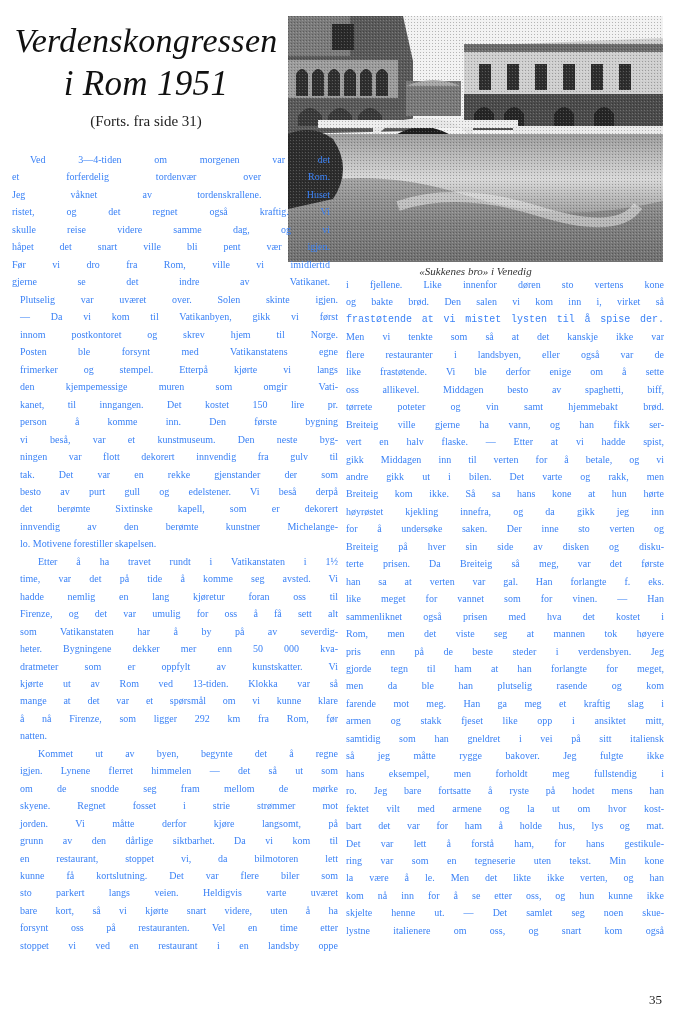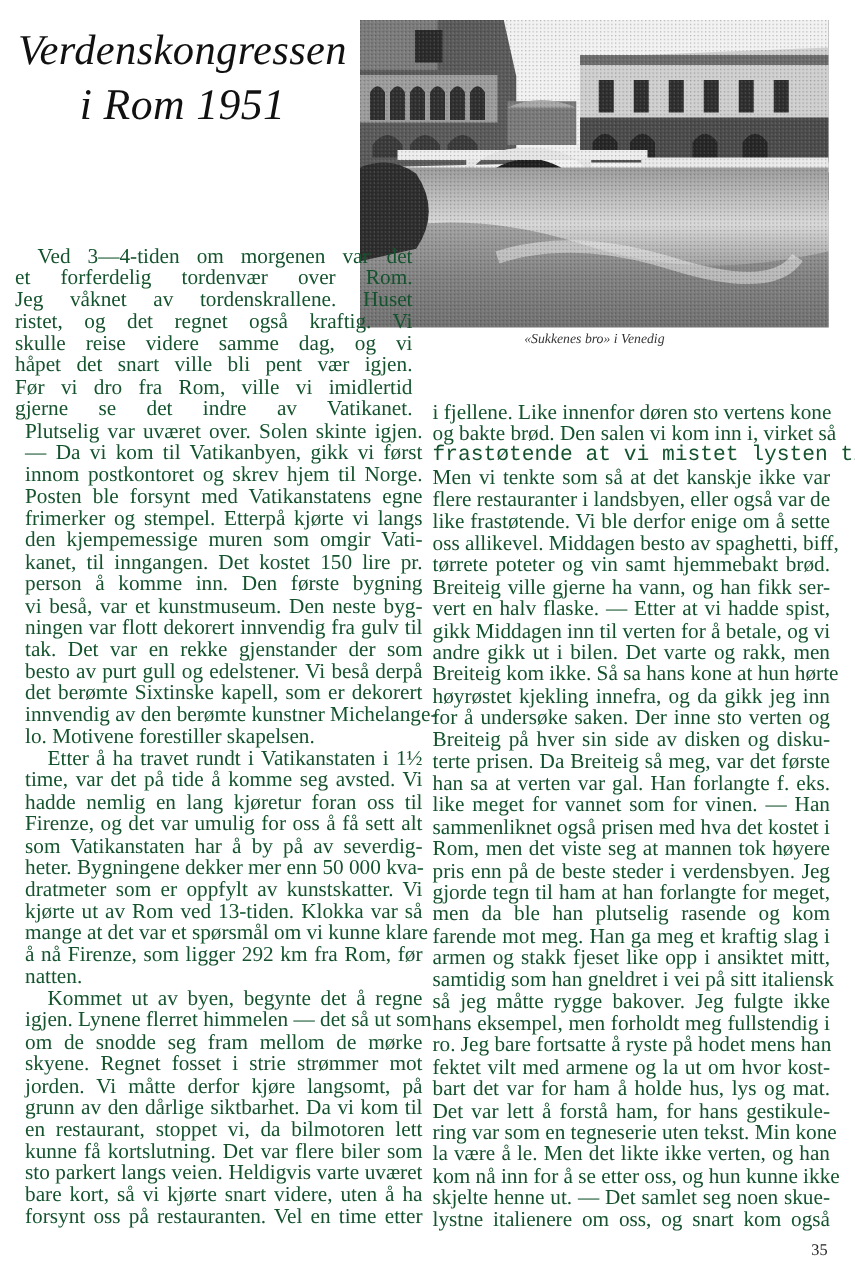--- a/index.html
+++ b/index.html
@@ -12,40 +12,41 @@
                 line-height: 38px; color: #111; letter-spacing: 0.3px; white-space: nowrap; }
   .title-line.l2 { margin-top: 5px; font-size: 35px; }
   .subtitle { font-family: "Liberation Serif", serif; font-size: 15px; margin-top: 10px; color: #222; }
 
   .photo { position: absolute; left: 288px; top: 16px; width: 375px; height: 246px; overflow: hidden;
            background: #8a8a8a; }
   .photo svg { display: block; width: 100%; height: 100%; }
   .caption { position: absolute; left: 288px; top: 265px; width: 375px; text-align: center;
              font-family: "Liberation Serif", serif; font-style: italic; font-size: 11px; color: #333; }
 
-  .col { position: absolute; font-family: "Liberation Serif", serif; font-size: 17px;
-         line-height: 17.45px; color: #14532d; margin-top: 45px; }
+  .col { position: absolute; font-family: "Liberation Serif", serif; font-size: 10px;
+         line-height: 17.45px; color: #3b82f6; }
   .col .line { display: block; text-align: justify; text-align-last: justify; white-space: nowrap; overflow: visible; }
   .col .line.last { text-align-last: left; }
   .col .line.indent { text-indent: 18px; }
   .col-left-top { left: 12px; top: 151px; width: 318px; }
   .col-left-bottom { left: 20px; top: 291px; width: 318px; }
   .col-right { left: 346px; top: 276px; width: 318px; }
 
   .page-number { position: absolute; right: 22px; top: 992px; font-family: "Liberation Serif", serif;
                  font-size: 13px; color: #222; }
 </style>
 </head>
 <body>
 
 <div class="page">
 
   <div class="title-block">
     <div class="title-line l1">Verdenskongressen</div>
     <div class="title-line l2">i Rom 1951</div>
+    <div class="subtitle">(Forts. fra side 31)</div>
   </div>
 
   <div class="photo">
     <svg viewBox="0 0 375 246" preserveAspectRatio="none">
       <defs>
         <pattern id="grain" width="3" height="3" patternUnits="userSpaceOnUse">
           <rect width="3" height="3" fill="transparent"></rect>
           <rect x="0" y="0" width="1" height="1" fill="#000" opacity="0.25"></rect>
           <rect x="2" y="1" width="1" height="1" fill="#fff" opacity="0.2"></rect>
         </pattern>
@@ -156,20 +157,21 @@
       <span class="line" style="white-space: nowrap;">igjen. Lynene flerret himmelen — det så ut som</span>
       <span class="line" style="white-space: nowrap;">om de snodde seg fram mellom de mørke</span>
       <span class="line" style="white-space: nowrap;">skyene. Regnet fosset i strie strømmer mot</span>
       <span class="line" style="white-space: nowrap;">jorden. Vi måtte derfor kjøre langsomt, på</span>
       <span class="line" style="white-space: nowrap;">grunn av den dårlige siktbarhet. Da vi kom til</span>
       <span class="line" style="white-space: nowrap;">en restaurant, stoppet vi, da bilmotoren lett</span>
       <span class="line" style="white-space: nowrap;">kunne få kortslutning. Det var flere biler som</span>
       <span class="line" style="white-space: nowrap;">sto parkert langs veien. Heldigvis varte uværet</span>
       <span class="line" style="white-space: nowrap;">bare kort, så vi kjørte snart videre, uten å ha</span>
       <span class="line" style="white-space: nowrap;">forsynt oss på restauranten. Vel en time etter</span>
+      <span class="line" style="white-space: nowrap;">stoppet vi ved en restaurant i en landsby oppe</span>
     </div>
   <div class="col col-right" id="col-r">
       <span class="line" style="white-space: nowrap;">i fjellene. Like innenfor døren sto vertens kone</span>
       <span class="line" style="white-space: nowrap;">og bakte brød. Den salen vi kom inn i, virket så</span>
       <span class="line" style="white-space: nowrap; font-family: Liberation Mono, monospace;">frastøtende at vi mistet lysten til å spise der.</span>
       <span class="line" style="white-space: nowrap;">Men vi tenkte som så at det kanskje ikke var</span>
       <span class="line" style="white-space: nowrap;">flere restauranter i landsbyen, eller også var de</span>
       <span class="line" style="white-space: nowrap;">like frastøtende. Vi ble derfor enige om å sette</span>
       <span class="line" style="white-space: nowrap;">oss allikevel. Middagen besto av spaghetti, biff,</span>
       <span class="line" style="white-space: nowrap;">tørrete poteter og vin samt hjemmebakt brød.</span>

